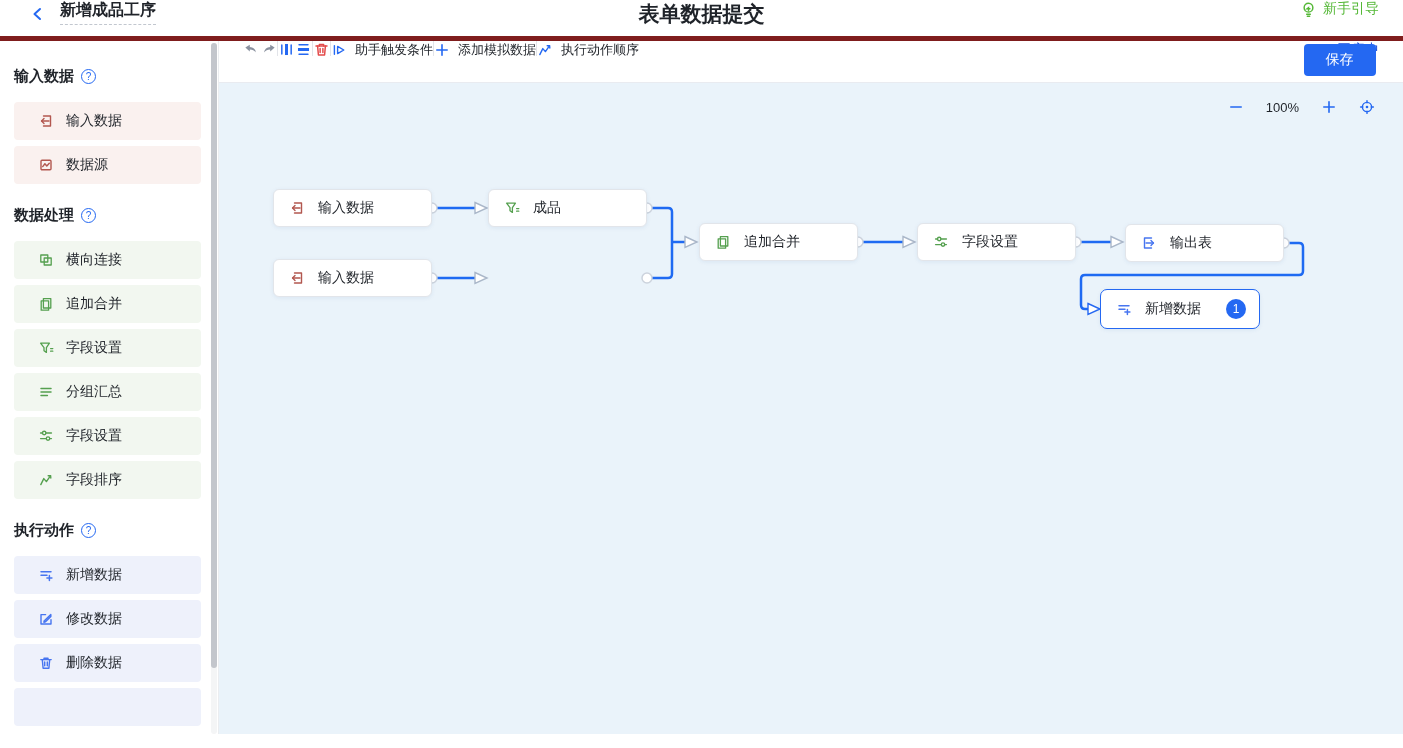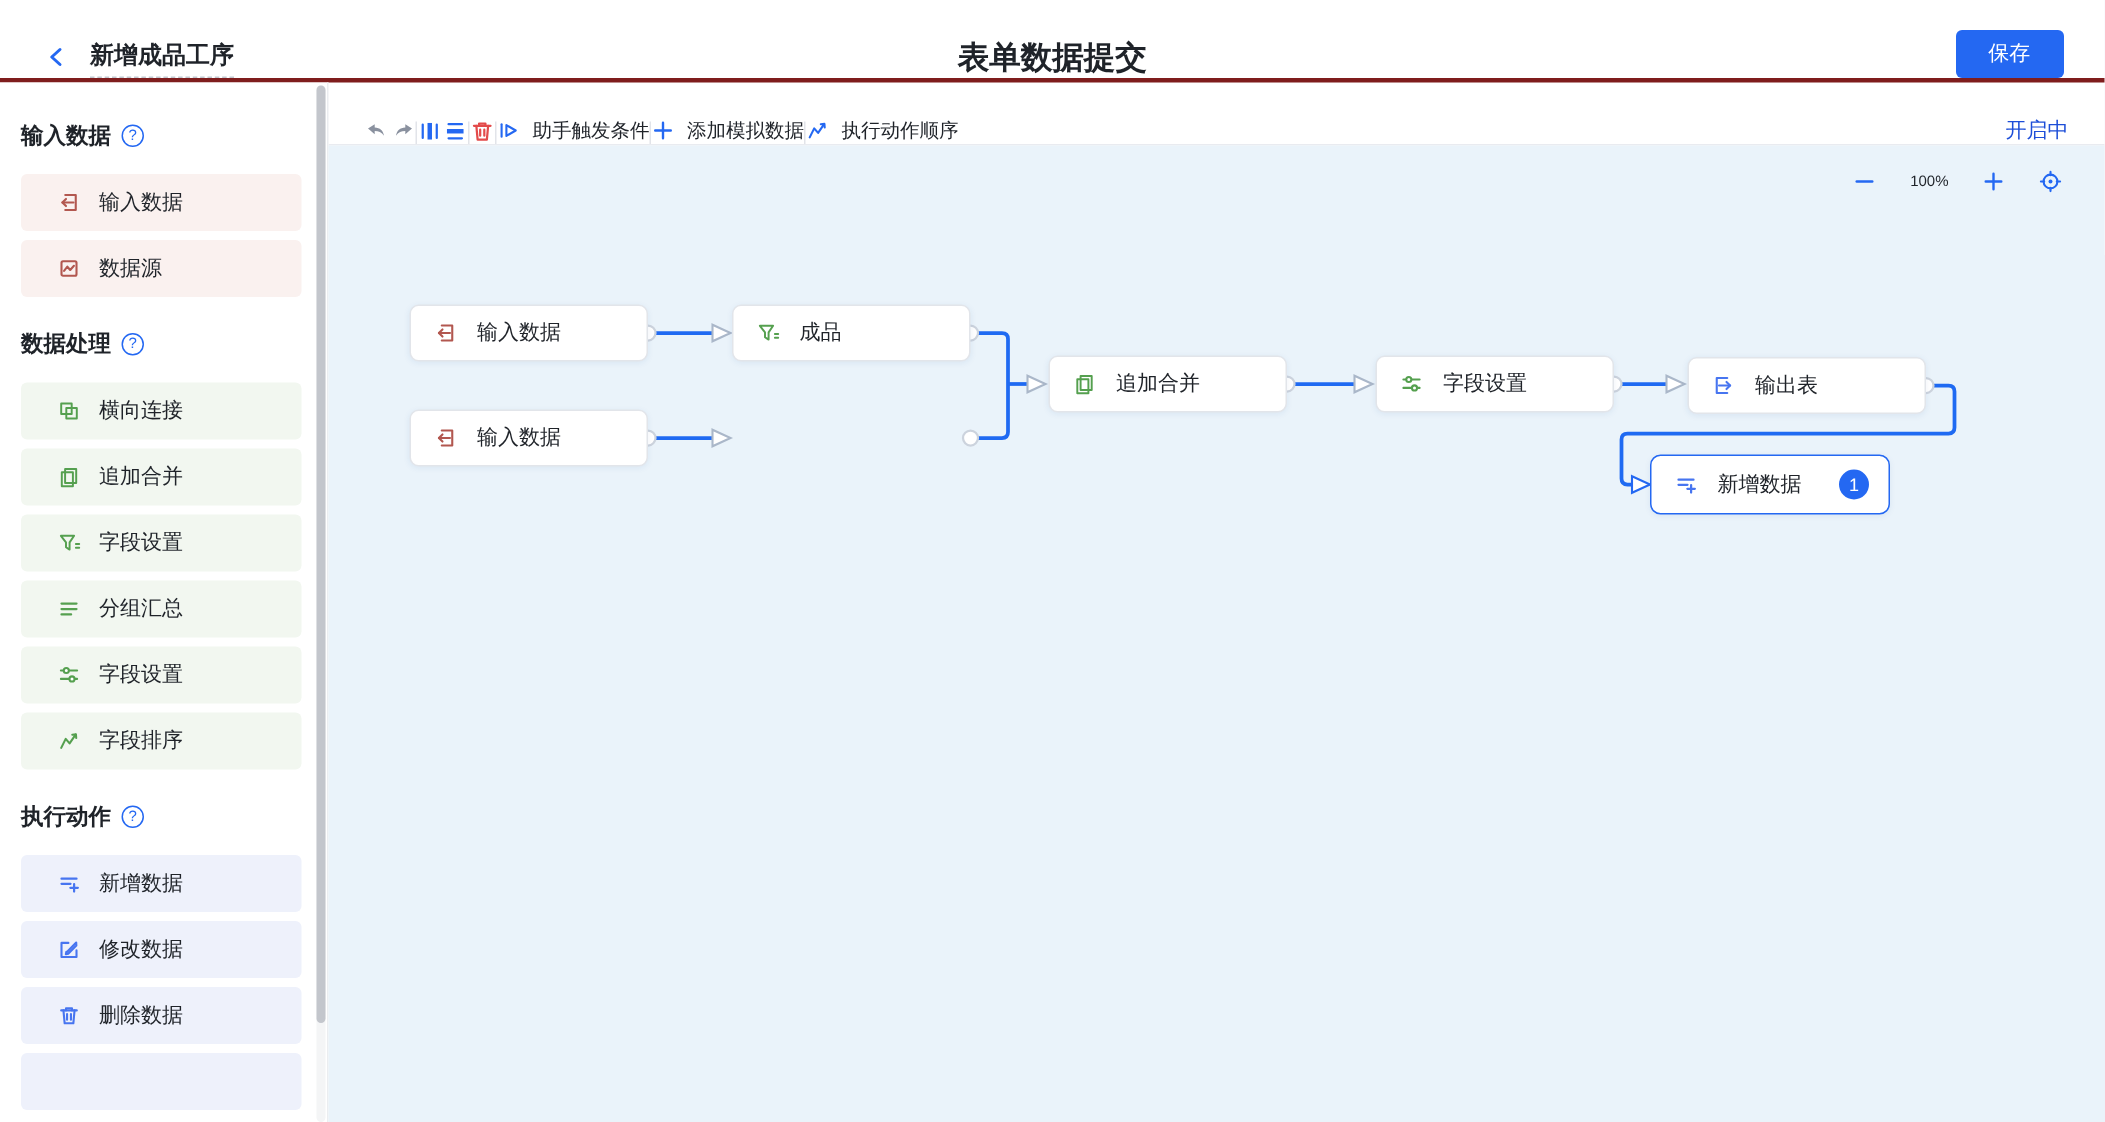--- a/index.html
+++ b/index.html
@@ -1,21 +1,21 @@
 <!DOCTYPE html>
 <html><head>
 <meta charset="utf-8">
 <style>
   * { margin:0; padding:0; box-sizing:border-box; }
   html,body { width:1403px; height:748px; }
   body { font-family:"Liberation Sans","DejaVu Sans",sans-serif; color:#1f2329; background:#fff; overflow:hidden; }
   .app { position:relative; width:1403px; height:748px; }
 
   
-  .header { position:relative; height:55px; background:#fff; border-bottom:3px solid #7f1d1d; display:flex; align-items:flex-end; padding:0 24px; }
+  .header { position:relative; height:41px; background:#fff; border-bottom:5px solid #7f1d1d; display:flex; align-items:flex-start; padding:0 24px; }
   .back { width:28px; height:28px; display:flex; align-items:center; justify-content:center; color:#2468f2; cursor:pointer; }
   .h-title { font-size:16px; font-weight:bold; margin-left:8px; padding-bottom:3px; border-bottom:1px dashed #c2c7cf; }
   .h-center { position:absolute; left:0; right:0; text-align:center; font-size:21px; font-weight:bold; pointer-events:none; }
   .h-right { margin-left:auto; display:flex; align-items:center; gap:26px; position:relative; z-index:2;flex-direction:column; }
   .guide { display:flex; align-items:center; gap:6px; color:#55b837; font-size:14px; cursor:pointer; }
   .save-btn { background:#2468f2; color:#fff; font-size:14px; border:none; border-radius:4px; padding:7px 22px; cursor:pointer; }
 
   
   .body { display:flex; height:693px; }
   .sidebar { position:relative; width:219px; background:#fff; border-right:1px solid #ebedf0; padding:26px 18px 0 14px; overflow:hidden; flex:none; }
@@ -31,31 +31,31 @@
   .s-item.red   .ic { color:#b2574f; }
   .s-item.green .ic { color:#55a04f; }
   .s-item.blue  .ic { color:#4775f0; }
   .sec-gap { height:16px; }
   .ic { width:16px; height:16px; display:inline-flex; flex:none; }
   .ic svg { width:100%; height:100%; }
   .sb-scroll { position:absolute; top:2px; right:1px; width:6px; height:691px; background:#f4f5f6; border-radius:3px; }
   .sb-thumb { position:absolute; top:0; left:0; width:6px; height:625px; background:#c3c6cc; border-radius:3px; }
 
   
-  .ctoolbar { height:42px; background:#fff; border-bottom:1px solid #e9ebf0; display:flex; align-items:flex-end; padding:0 24px; font-size:13px; }
+  .ctoolbar { height:42px; background:#fff; border-bottom:1px solid #e9ebf0; display:flex; align-items:flex-start; padding:0 24px; font-size:13px; }
   .tbtn { display:flex; align-items:center; gap:8px; cursor:pointer; background:none; border:none; font-size:13px; color:#1f2329; font-family:inherit; }
   .tdiv { width:1px; height:15px; background:#e2e4e9; }
   .gray { color:#8a919f; } .blu { color:#2468f2; } .red-ic { color:#e34a4a; }
   .status { margin-left:auto; color:#1d4ed8; font-size:14px; cursor:pointer; }
 
   
   .canvas { position:relative; flex:1; background:#eaf3fa; overflow:hidden; }
   .zoombar { position:absolute; top:16px; right:28px; display:flex; align-items:center; gap:22px; z-index:5; }
   .zbtn { display:flex; align-items:center; color:#2468f2; cursor:pointer; width:16px; height:16px; }
-  .zlvl { font-size:10px; color:#1f2329;text-align:center; }
+  .zlvl { font-size:13px; color:#1f2329;text-align:center; }
   .wires { position:absolute; left:0; top:0; width:100%; height:100%; }
   .wire { fill:none; stroke:#1f6af2; stroke-width:2.5; }
   .ah { fill:#fff; stroke:#aab7c9; stroke-width:1.4; }
   .ah.sel { stroke:#2468f2; }
   .port { fill:#fff; stroke:#ccd3dd; stroke-width:1.5; }
 
   .node { position:absolute; width:159px; height:38px; background:#fff; border:1px solid #e2e5ea; border-radius:6px; box-shadow:0 1px 4px rgba(31,74,153,.08); display:flex; align-items:center; gap:13px; padding-left:15px; font-size:14px; cursor:pointer; }
   .node .ic { width:16px; height:16px; }
   .node.red-ic2   .ic { color:#b2574f; }
   .node.green-ic2 .ic { color:#55a04f; }

